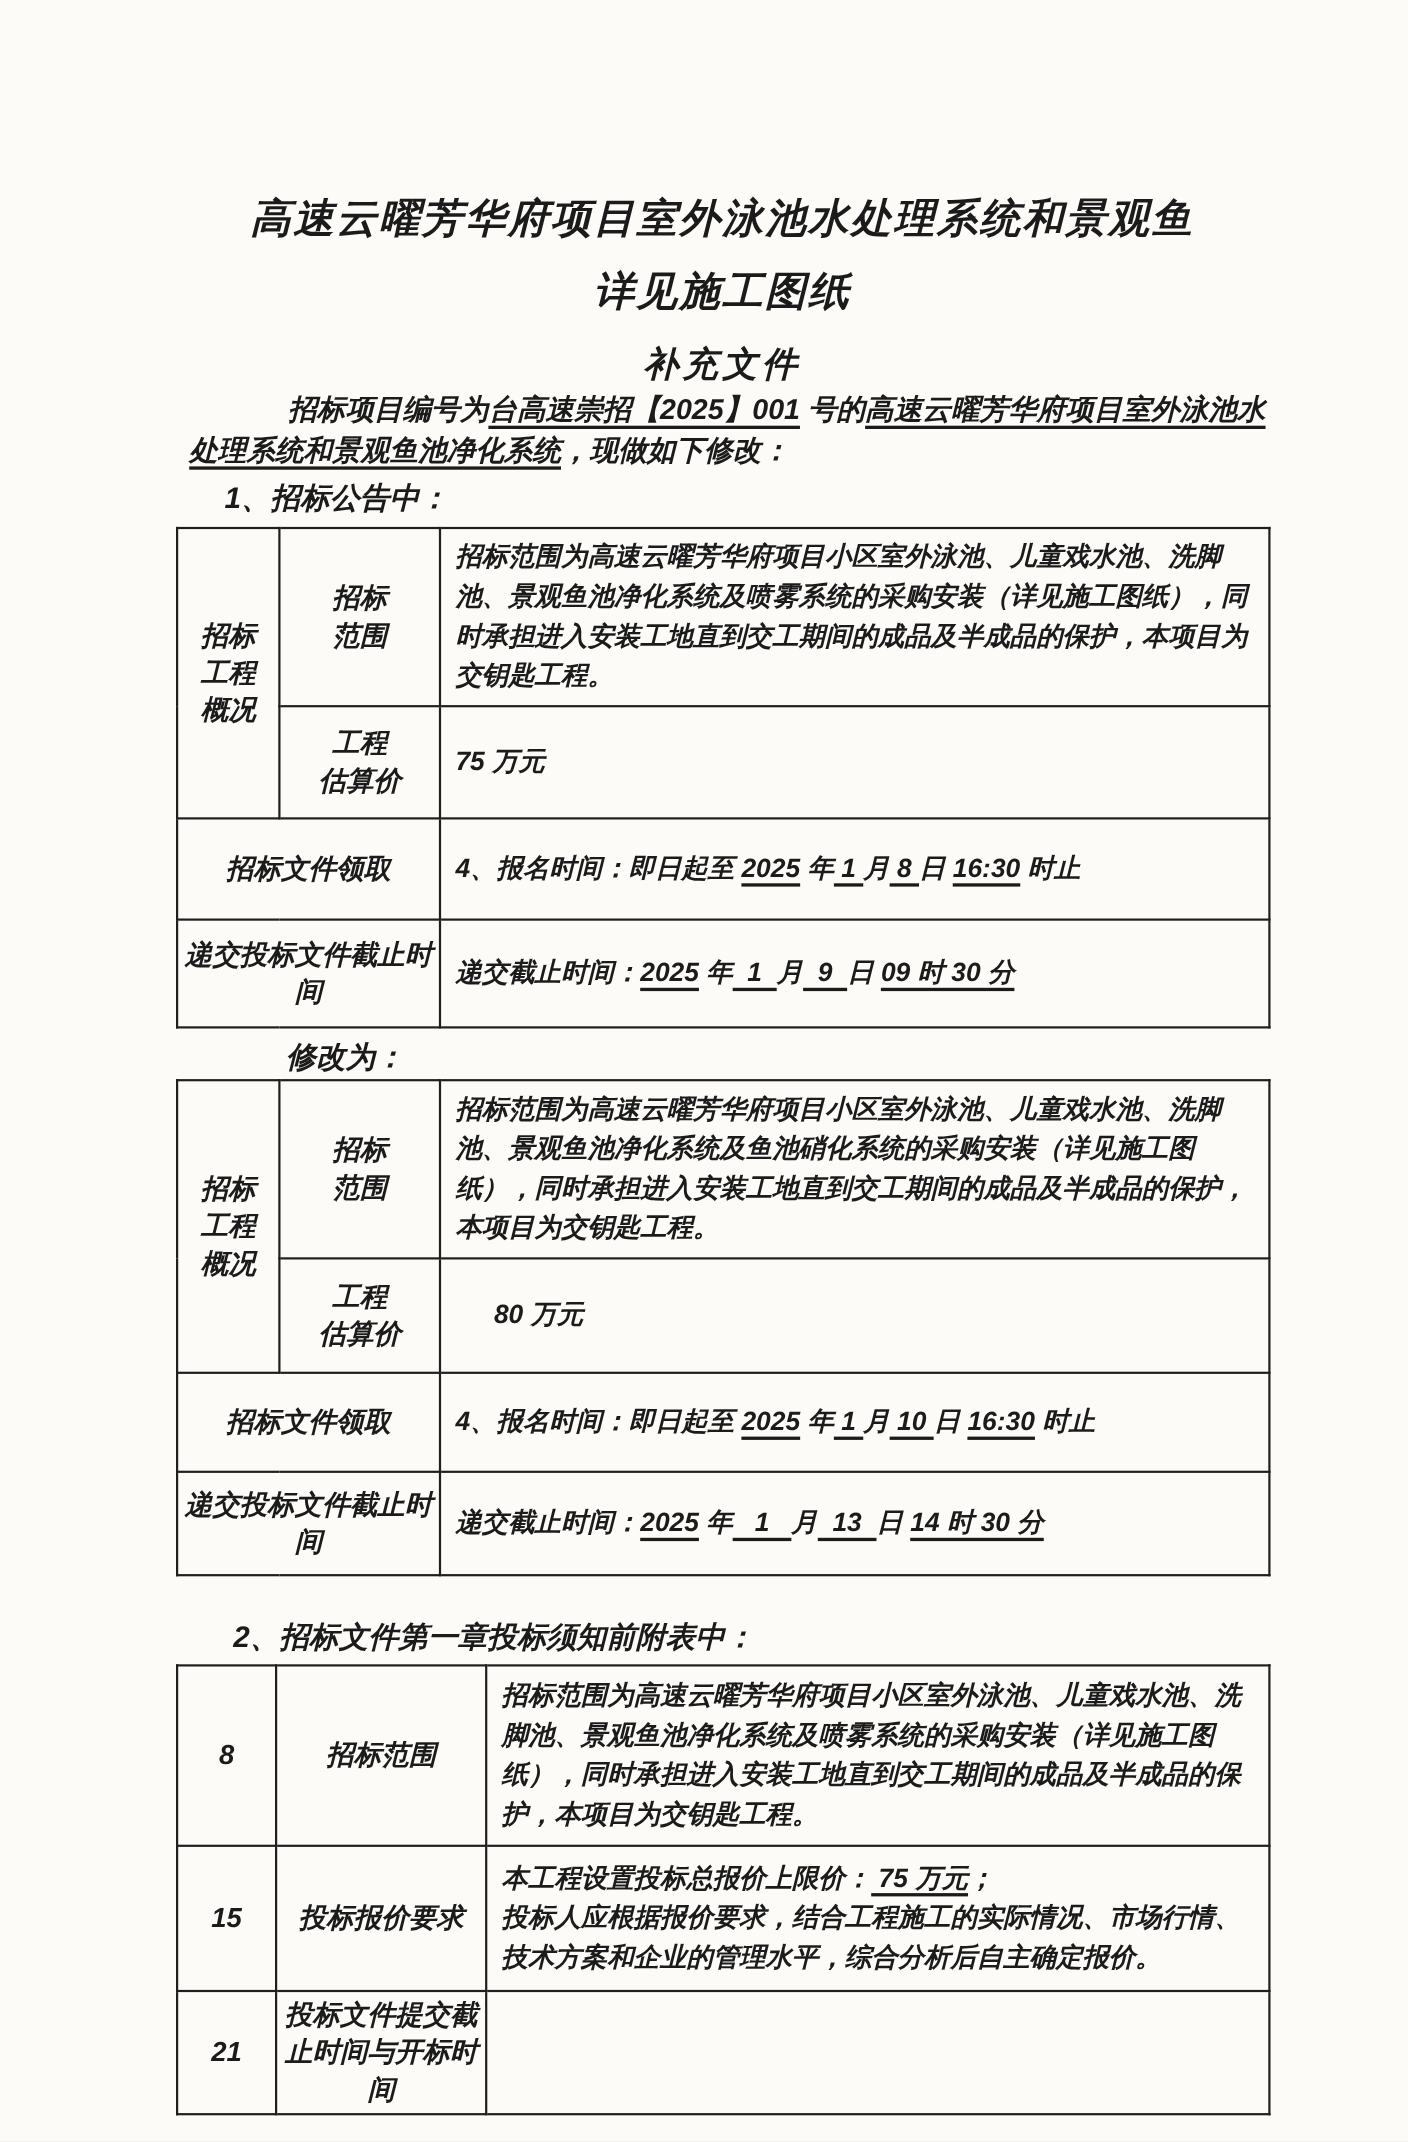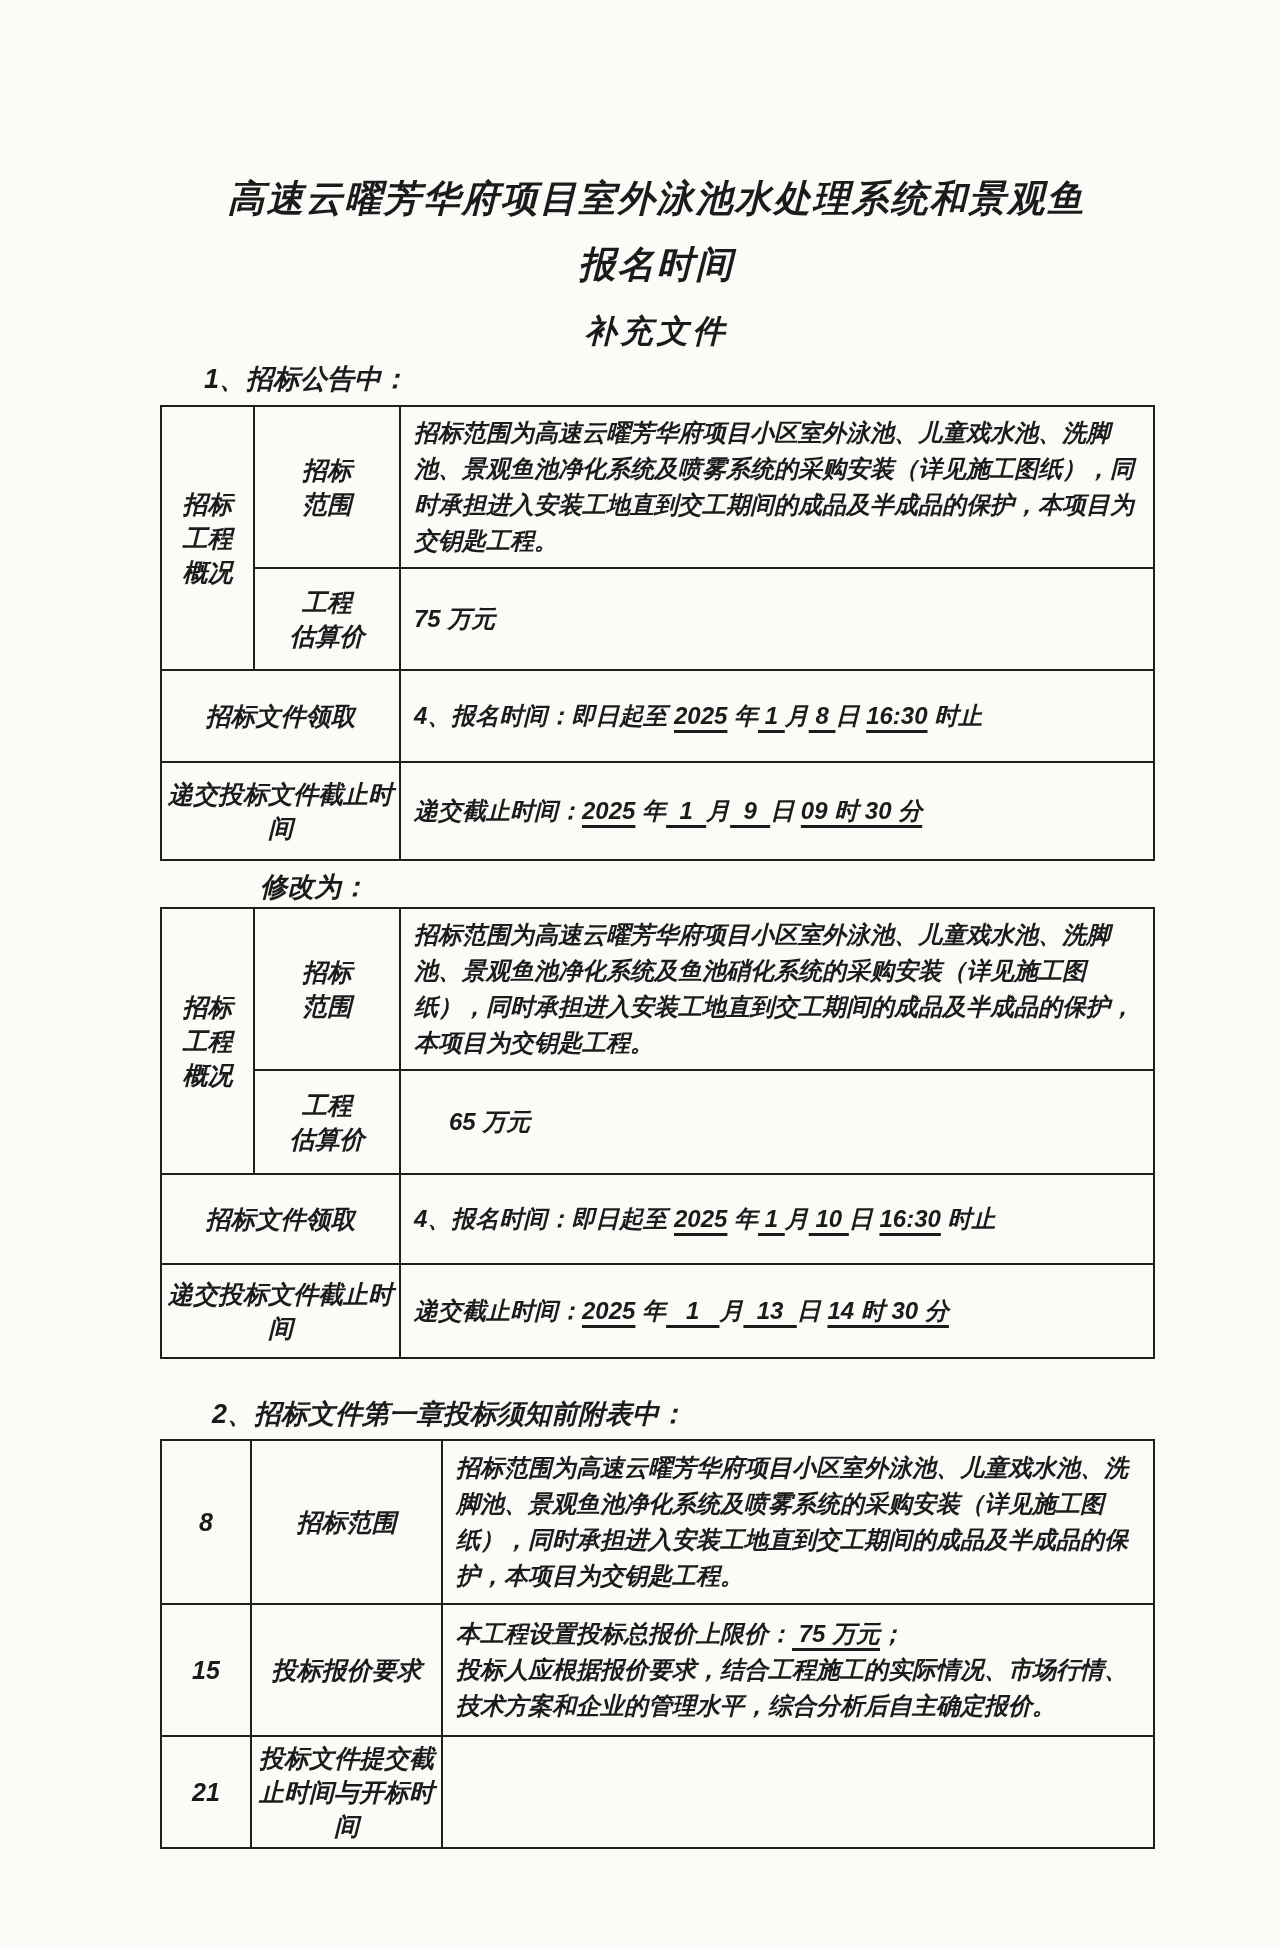--- a/index.html
+++ b/index.html
@@ -51,23 +51,24 @@
   .t3 .r8 td  { height:146px; }
   .t3 .r15 td { height:114px; }
   .t3 .r21 td { height:82px; }
 </style>
 </head>
 <body>
 
 <div class="page">
 
   <div class="title">高速云曜芳华府项目室外泳池水处理系统和景观鱼</div>
-  <div class="title">报名时间</div>
+  <div class="title">详见施工图纸</div>
   <div class="subtitle">补充文件</div>
 
+  <p class="intro"><span>招标项目编号为</span><span class="u">台高速崇招【2025】001</span><span> 号的</span><span class="u">高速云曜芳华府项目室外泳池水处理系统和景观鱼池净化系统</span><span>，现做如下修改：</span></p>
 
   <div class="sec-heading">1、招标公告中：</div>
 
   <table class="t annc t1">
     <colgroup>
         <col class="c1">
         <col class="c2">
         <col class="c3">
       </colgroup>
     <tbody>
@@ -108,21 +109,21 @@
       <td class="lbl" rowspan="2">招标
 工程
 概况</td>
       <td class="lbl">招标
 范围</td>
       <td class="cnt"><span>招标范围为高速云曜芳华府项目小区室外泳池、儿童戏水池、洗脚池、景观鱼池净化系统及鱼池硝化系统的采购安装（详见施工图纸），同时承担进入安装工地直到交工期间的成品及半成品的保护，本项目为交钥匙工程。</span></td>
     </tr>
     <tr class="r-est">
       <td class="lbl">工程
 估算价</td>
-      <td class="cnt pad-more"><span>65 万元</span></td>
+      <td class="cnt pad-more"><span>80 万元</span></td>
     </tr>
     <tr class="r-pick">
       <td class="lbl" colspan="2">招标文件领取</td>
       <td class="cnt"><span>4、报名时间：即日起至 </span><span class="u">2025</span><span> 年</span><span class="u"> 1 </span><span>月</span><span class="u"> 10 </span><span>日 </span><span class="u">16:30</span><span> 时止</span></td>
     </tr>
     <tr class="r-dead">
       <td class="lbl" colspan="2">递交投标文件截止时间</td>
       <td class="cnt"><span>递交截止时间：</span><span class="u">2025</span><span> 年</span><span class="u">   1   </span><span>月</span><span class="u">  13  </span><span>日 </span><span class="u">14 时 30 分</span></td>
     </tr>
   </tbody>

